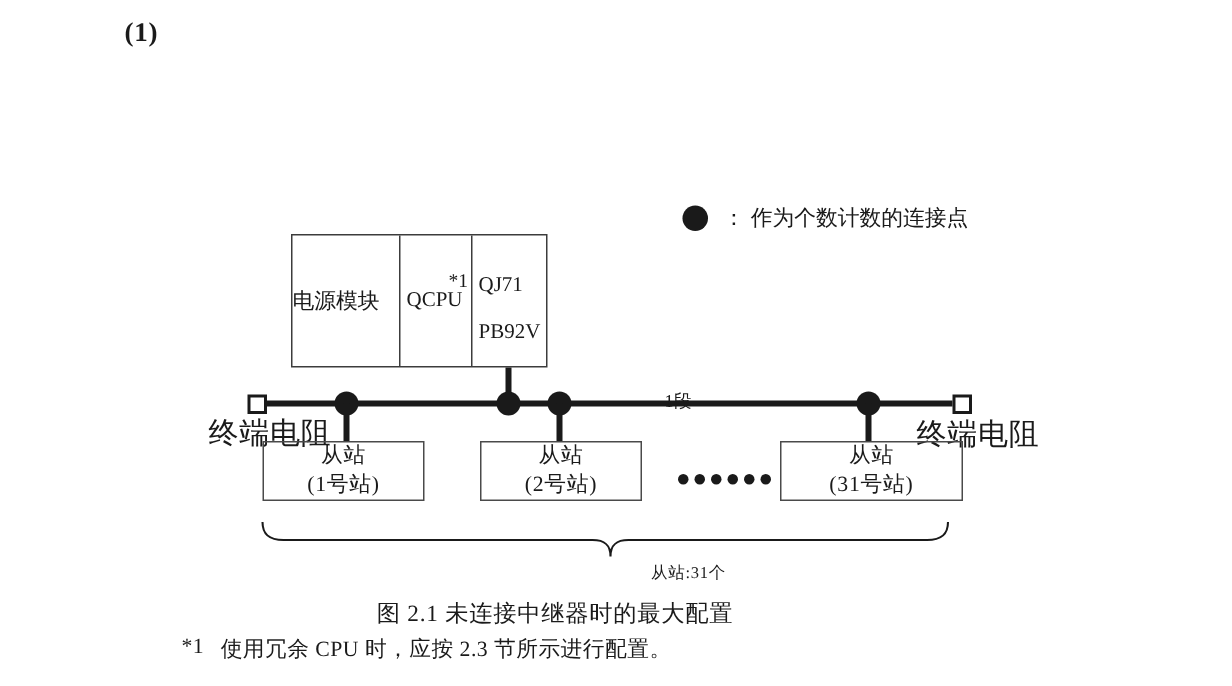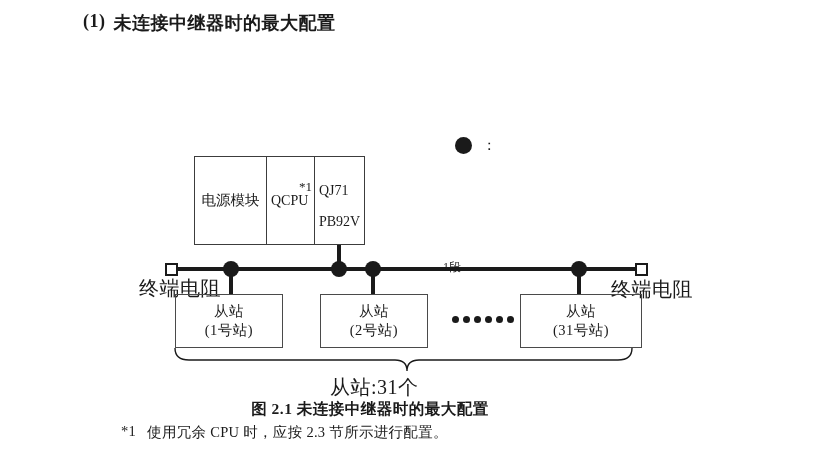--- a/index.html
+++ b/index.html
@@ -23,66 +23,66 @@
   .legend-sep{margin:0 4px 0 10px;}
 
   
   .master-label{left:192px;top:132px;font-size:14.5px;letter-spacing:0.5px;}
   .master-box{
     left:194px;top:156px;width:171px;height:89px;
     border:1.5px solid #3c3c3c;display:flex;box-sizing:border-box;
   }
   .mcell{position:relative;box-sizing:border-box;height:100%;}
   .mcell+.mcell{border-left:1.5px solid #3c3c3c;}
-  .mcell1{width:71px;display:flex;align-items:center;justify-content:center;font-size:14.5px;}
+  .mcell1{width:71px;display:flex;align-items:center;font-size:14.5px;}
   .mcell2{width:48px;}
   .mcell3{width:48px;text-align:right;}
   .mcell2 .note{position:absolute;top:22px;right:2px;font-size:13px;}
   .mcell2 .cpu{position:absolute;left:4px;top:36px;font-size:14px;}
   .mcell3 .l1{position:absolute;left:4px;top:26px;font-size:14px;}
   .mcell3 .l2{position:absolute;left:4px;top:57px;font-size:14px;}
 
   
   .busline{left:171px;top:267px;width:470px;height:4px;background:#1a1a1a;}
   .terminator{width:13px;height:13px;background:#ffffff;border:2px solid #1a1a1a;box-sizing:border-box;top:263px;}
   .term-left{left:165px;}
   .term-right{left:635px;}
   .busdot{width:16px;height:16px;border-radius:50%;background:#1a1a1a;top:261px;}
   .dropline{width:4px;background:#1a1a1a;}
   .seg-label{left:443px;top:259px;font-size:12px;}
   .term-label{font-size:20px;letter-spacing:0.5px;}
 
   
   .slave-box{
-    top:294px;height:54px;border:1.5px solid #4a4a4a;box-sizing:border-box;
+    top:294px;height:40px;border:1.5px solid #4a4a4a;box-sizing:border-box;
     display:flex;flex-direction:column;align-items:center;justify-content:center;
     font-size:14.5px;line-height:19px;letter-spacing:0.5px;
   }
   .ellipsis{left:452px;top:316px;display:flex;gap:4px;}
   .ellipsis span{width:7px;height:7px;border-radius:50%;background:#1a1a1a;display:inline-block;}
 
   
   .brace-svg{left:170px;top:344px;}
-  .brace-label{left:330px;top:374px;width:154px;text-align:left;font-size:20px;letter-spacing:0.5px;}
-  .caption{left:160px;top:399px;width:420px;text-align:center;font-size:15.5px;font-weight:bold;letter-spacing:0.5px;}
+  .brace-label{left:330px;top:374px;width:154px;text-align:right;font-size:11px;letter-spacing:0.5px;}
+  .caption{left:160px;top:399px;width:420px;text-align:center;font-size:15.5px;font-weight:normal;letter-spacing:0.5px;}
   .footnote{left:121px;top:423px;display:flex;gap:11px;font-size:14.5px;letter-spacing:0.3px;}
 </style>
 </head>
 <body>
 
 <div id="page">
 
   <div class="abs heading">
     <span>(1)</span>
-    <span>未连接中继器时的最大配置</span>
   </div>
 
   <div class="abs legend">
     <span class="legend-dot"></span>
     <span class="legend-sep">：</span>
+    <span>作为个数计数的连接点</span>
   </div>
 
   <div class="abs master-box">
     <div class="mcell mcell1">
       <span>电源模块</span>
     </div>
     <div class="mcell mcell2">
       <span class="note">*1</span>
       <span class="cpu">QCPU</span>
     </div>

